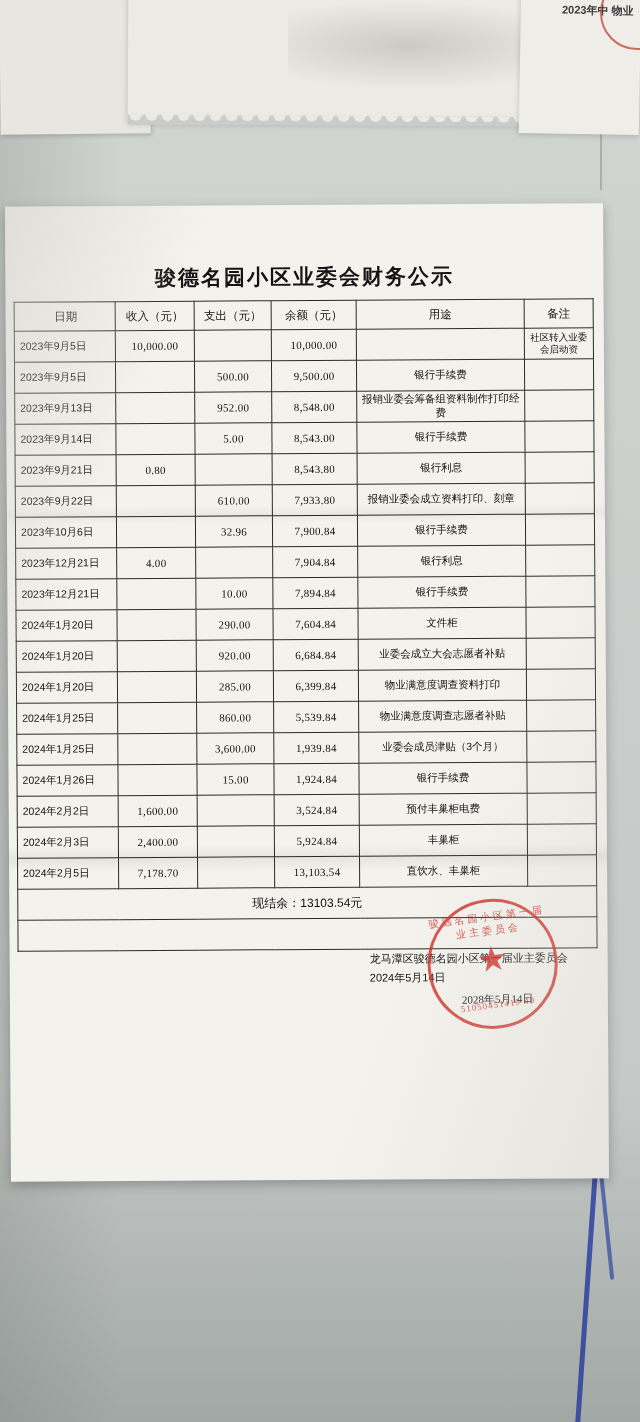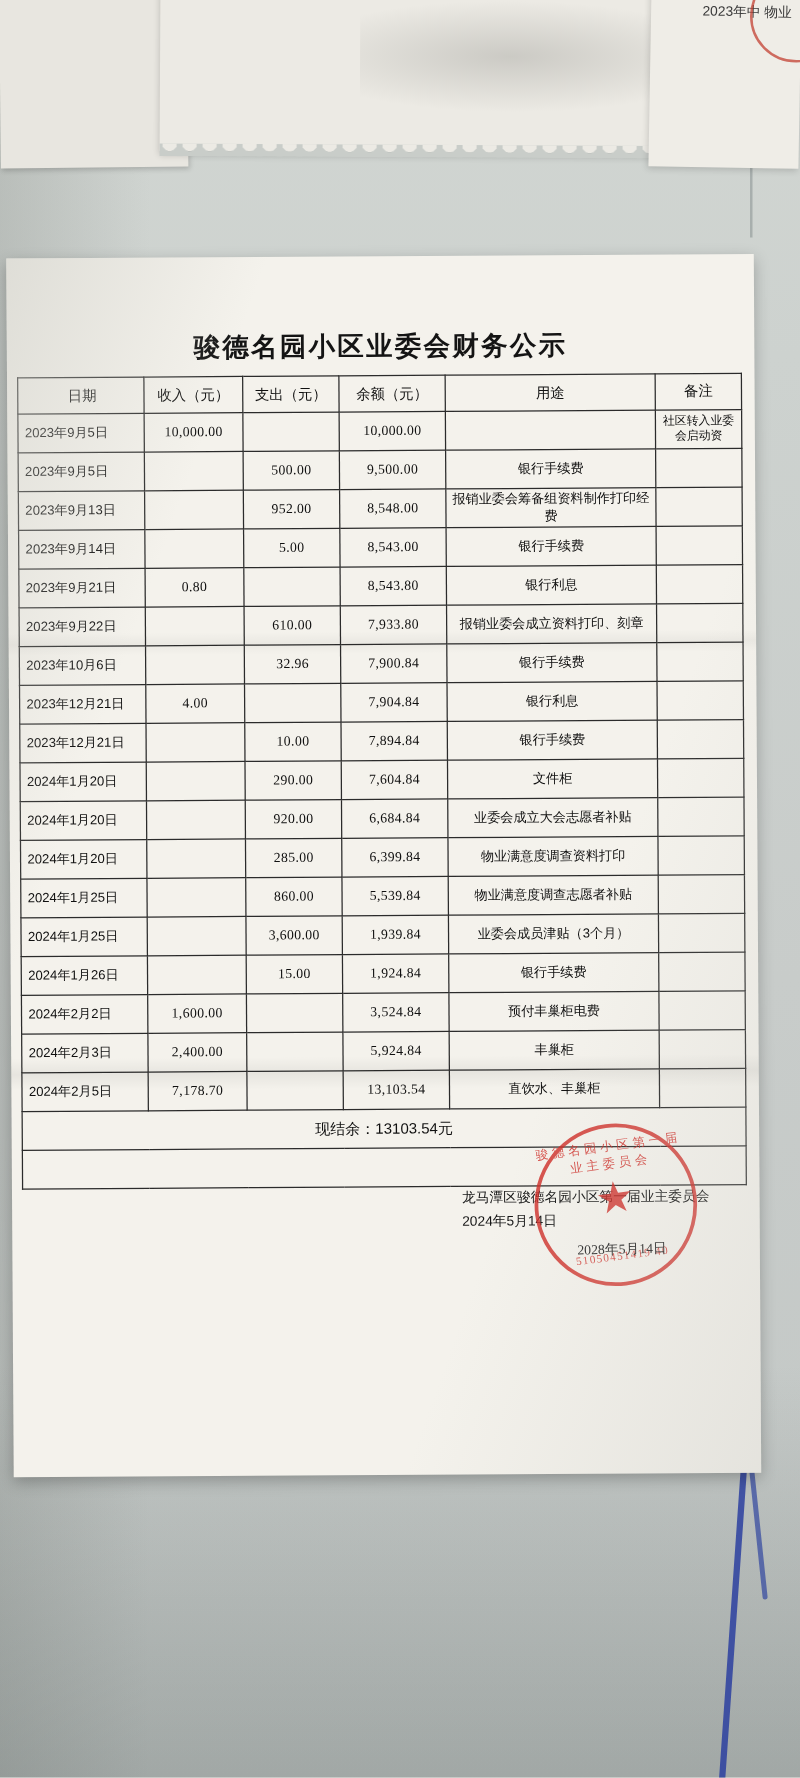--- a/index.html
+++ b/index.html
@@ -96,20 +96,21 @@
     box-shadow: -1px 2px 5px rgba(0,0,0,.15);
   }
   .top-right-text {
     position: absolute;
     right: 6px; top: 2px;
     font-size: 11px;
     color: #3a3a3a;
     line-height: 1.5;
     transform: rotate(1deg);
     white-space: nowrap;
+    font-weight: bold;
   }
   .top-red-stamp {
     position: absolute;
     left: 600px; top: -24px;
     width: 70px; height: 70px;
     border: 2px solid #c0392b;
     border-radius: 50%;
     opacity: .72;
   }
 

